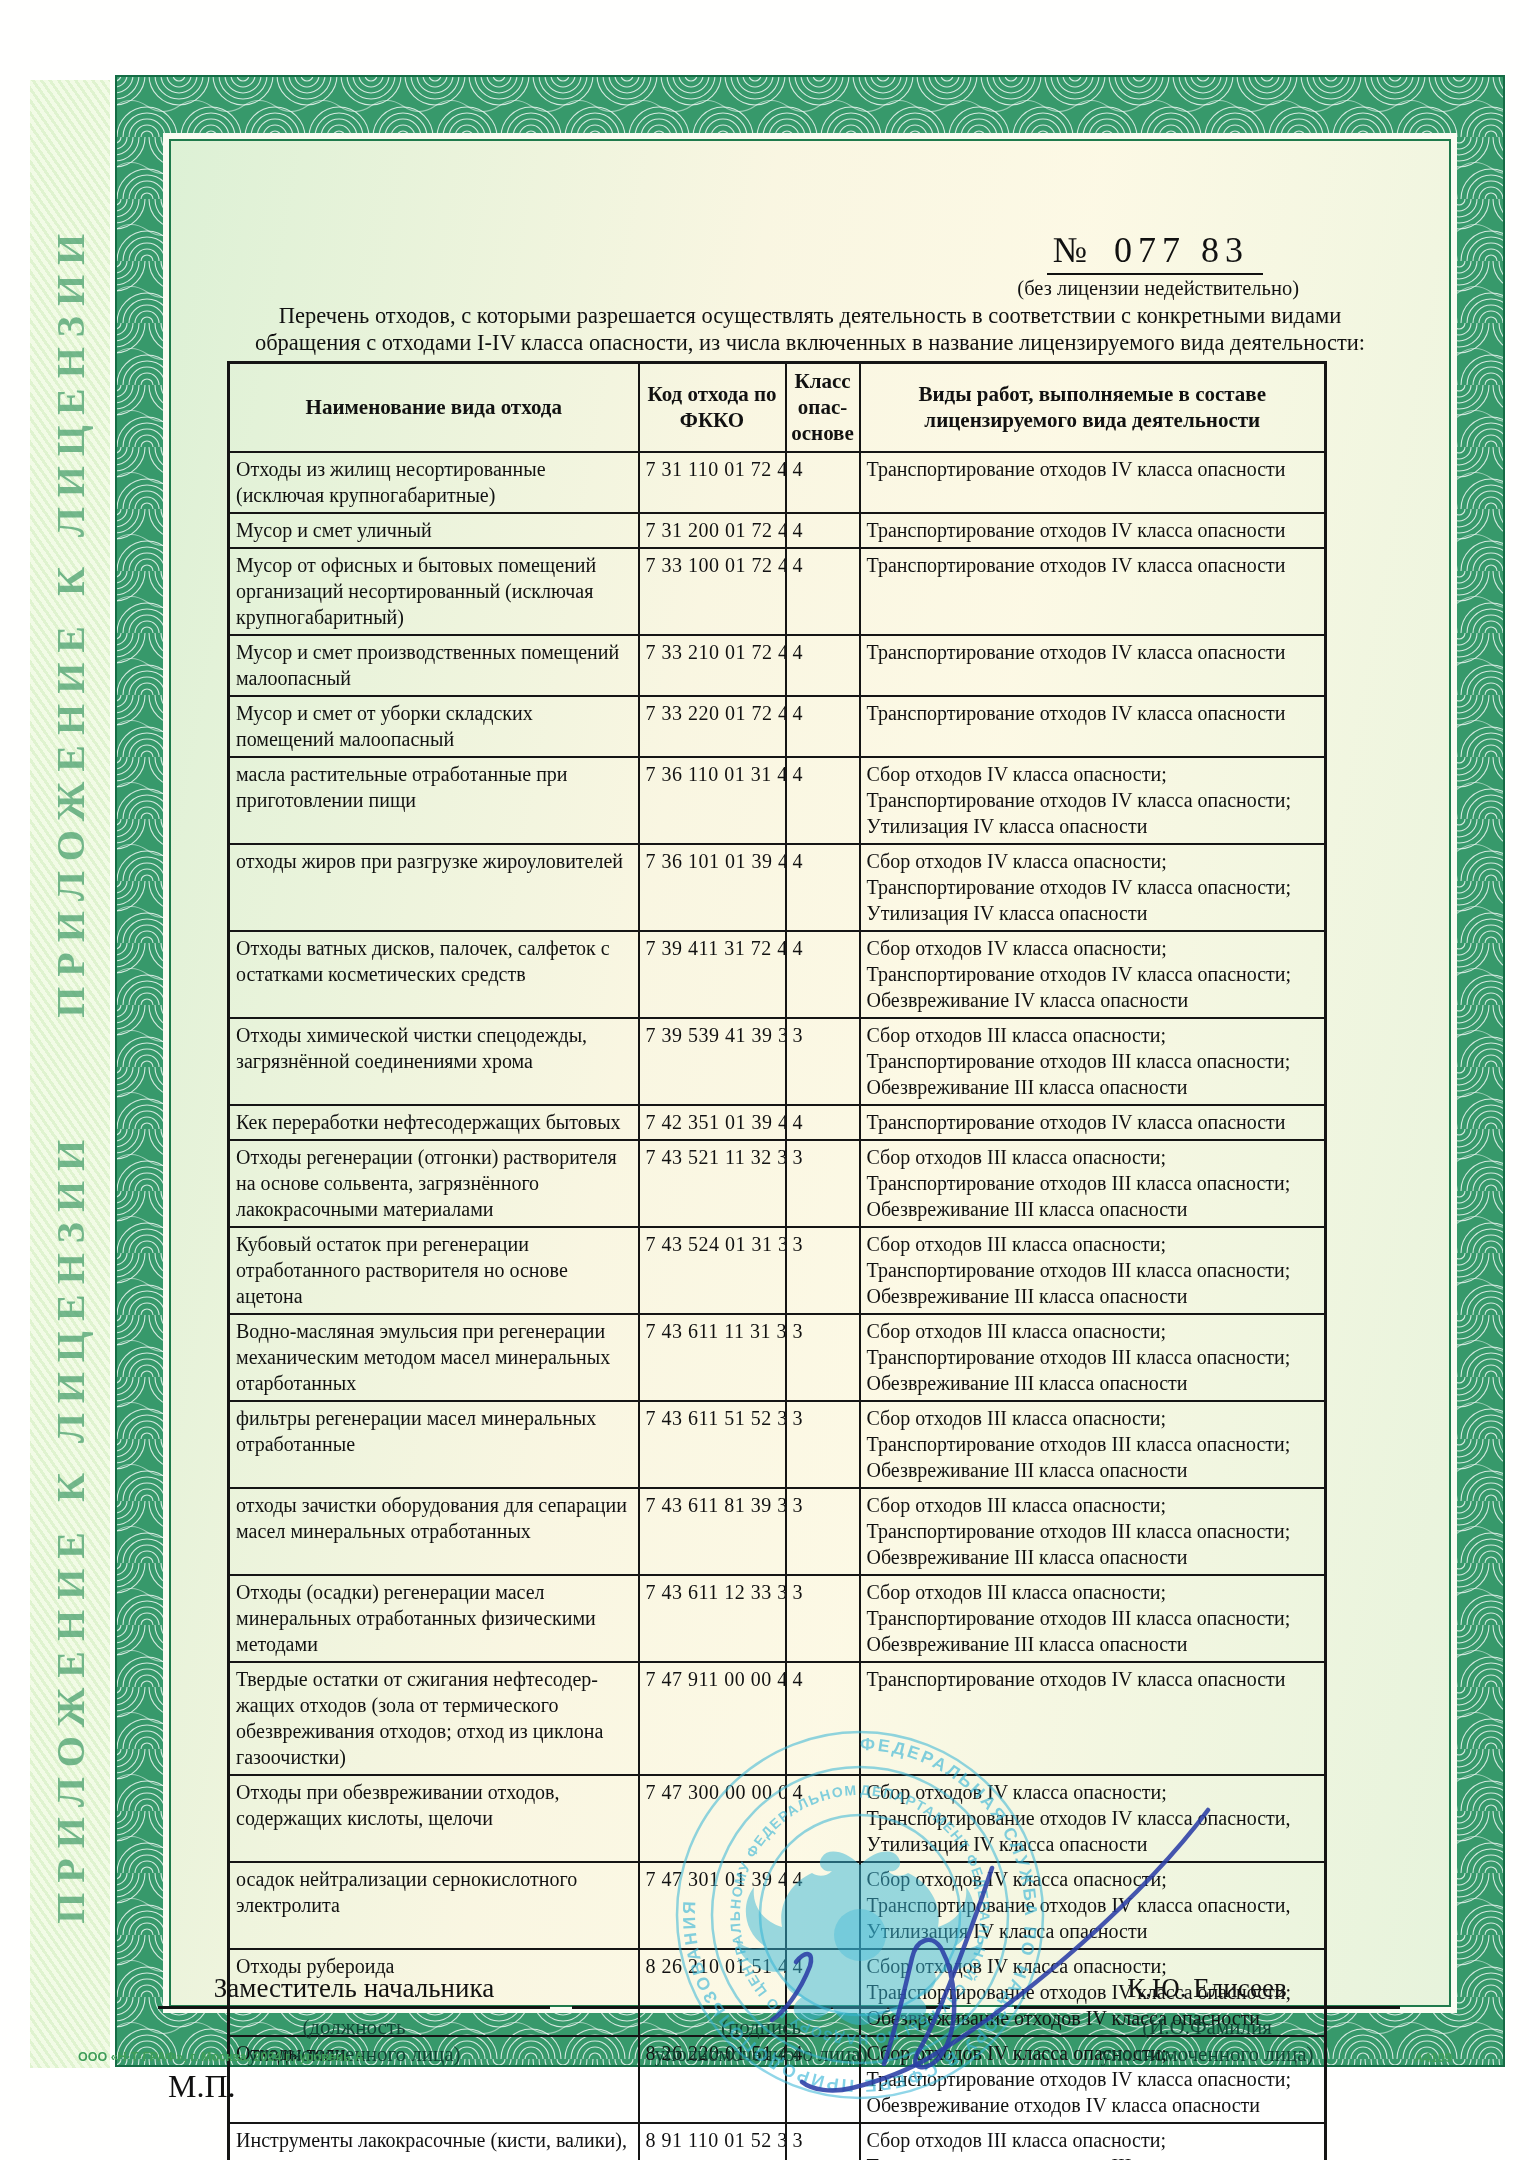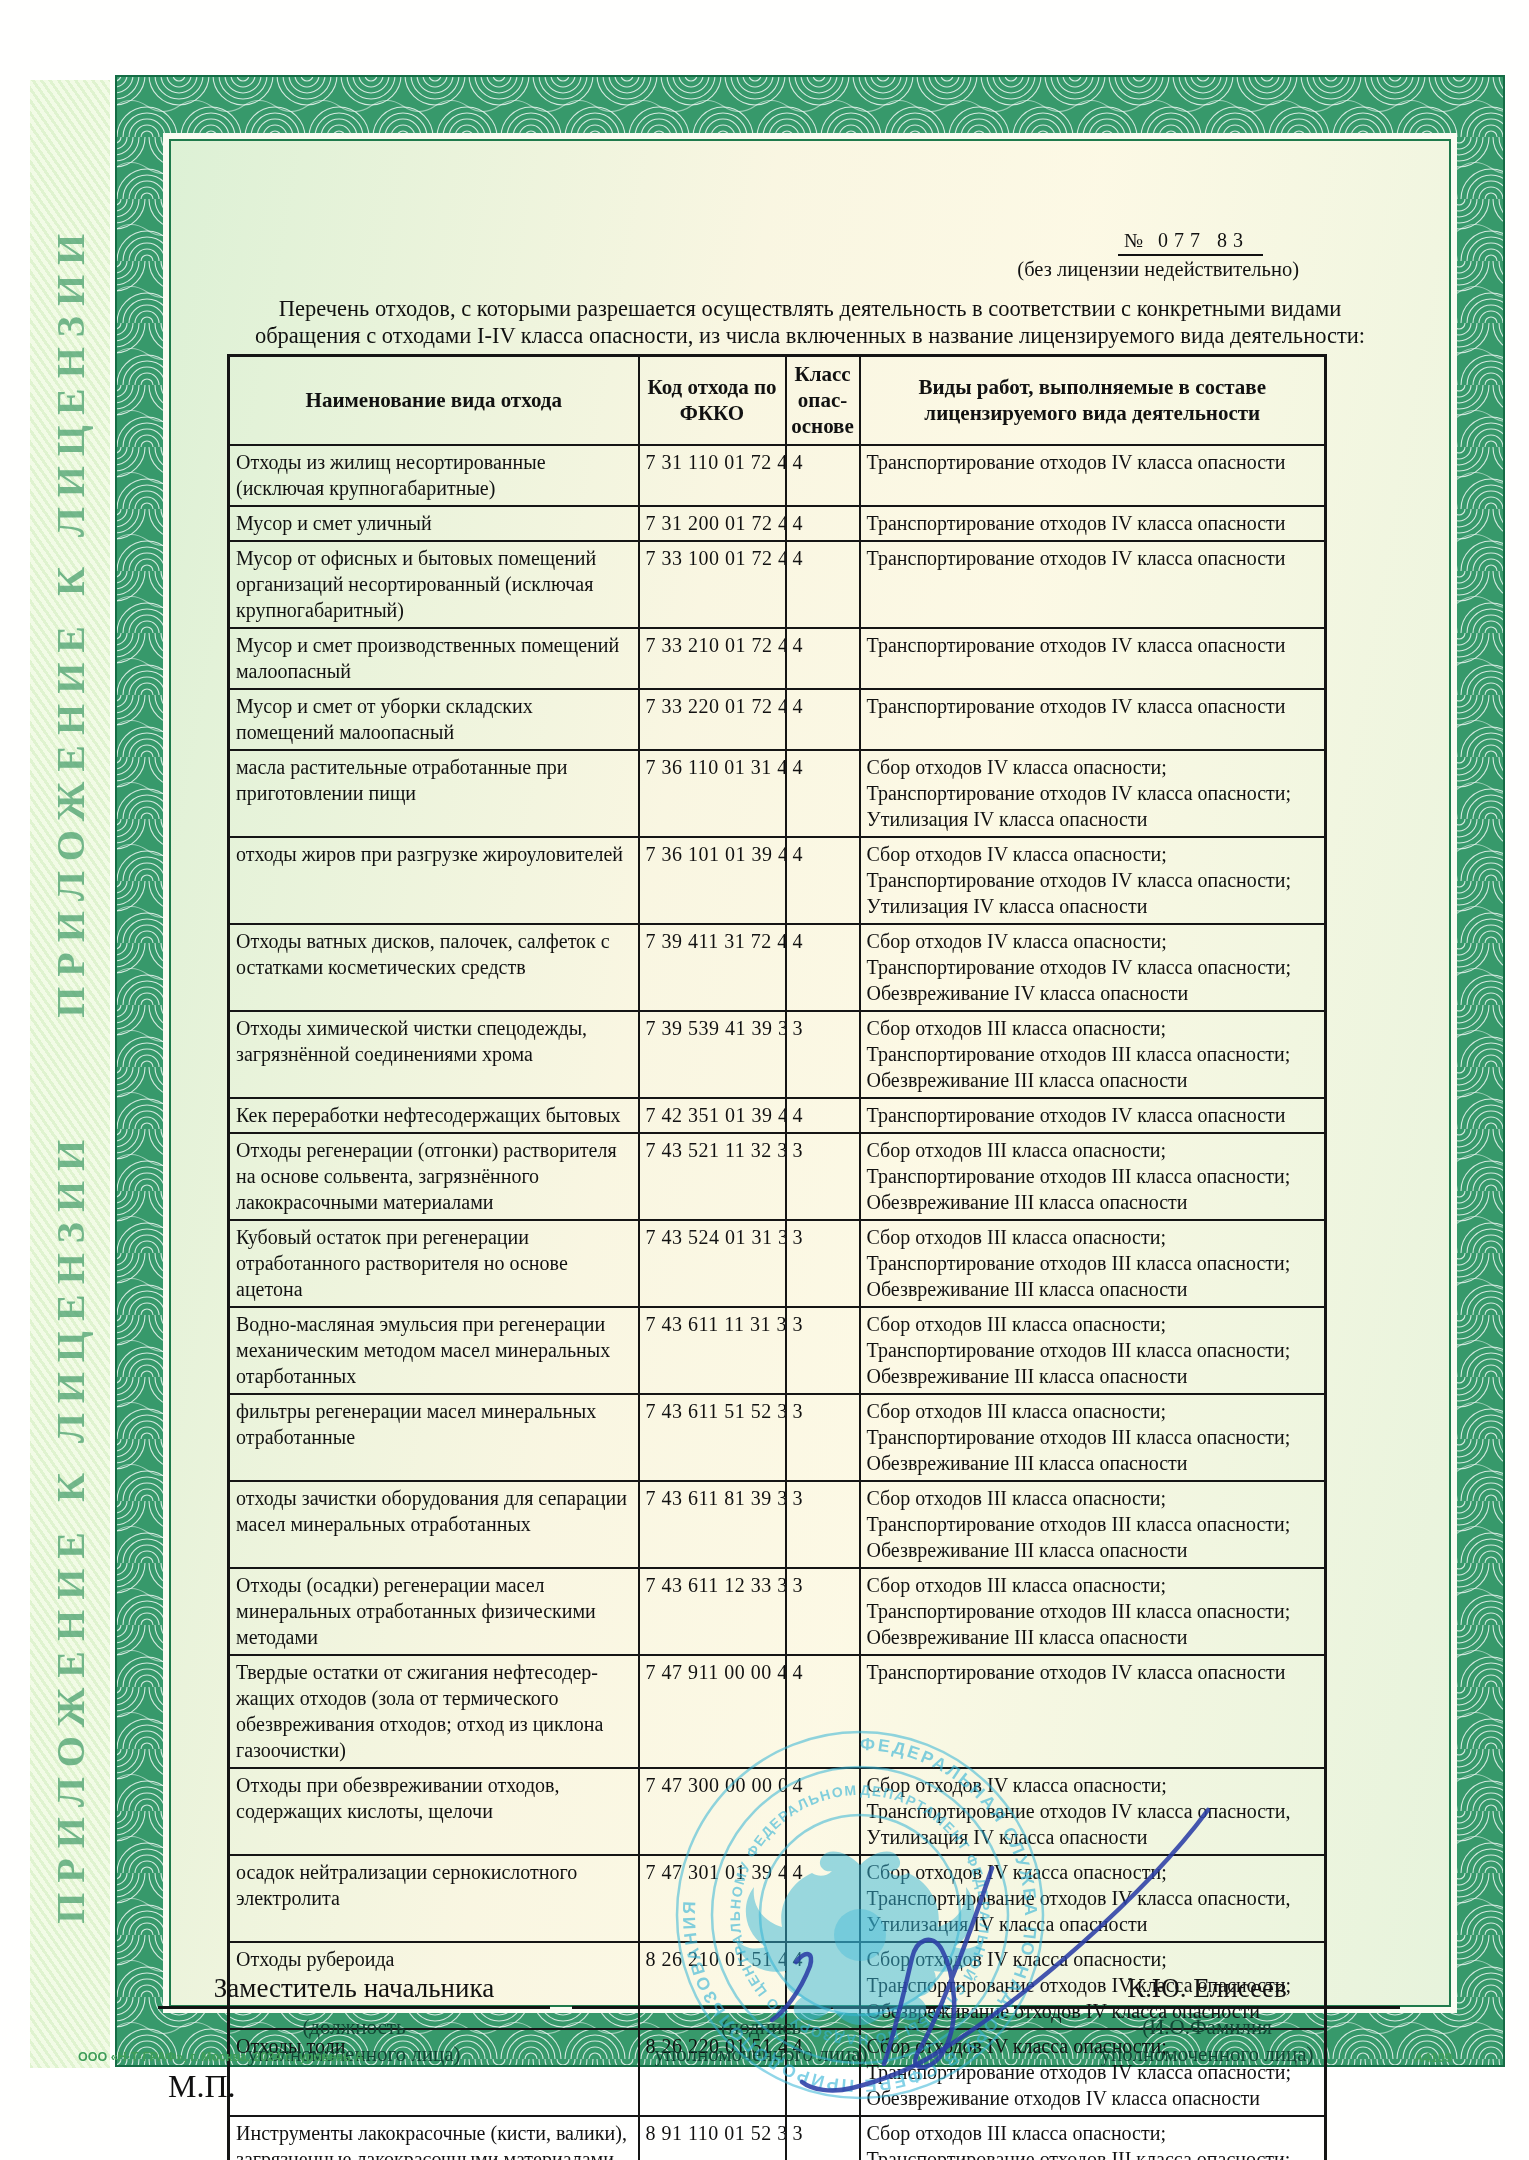--- a/index.html
+++ b/index.html
@@ -17,26 +17,26 @@
   
   .certificate{position:absolute;left:115px;top:75px;width:1390px;height:1992px;}
   .frame-svg{position:absolute;inset:0;}
 
   .panel{position:absolute;left:54px;top:64px;right:54px;bottom:60px;
     border:2px solid #1f7a4c;box-shadow:0 0 0 6px #fafcf2;
     background:
       linear-gradient(100deg, rgba(219,240,211,.95) 0%, rgba(247,243,216,.75) 38%,
                       rgba(252,248,226,.9) 58%, rgba(228,242,216,.9) 100%);}
 
-  .license-no{margin:88px 186px 0 0;text-align:right;font-size:20px;white-space:nowrap;}
+  .license-no{margin:88px 186px 0 0;text-align:right;font-size:36px;white-space:nowrap;}
   .license-no .no-line{display:inline-block;border-bottom:2px solid #111;padding:0 14px 2px 6px;}
   .license-no .num{letter-spacing:6px;}
   .invalid-note{margin:2px 150px 0 0;text-align:right;font-size:20.5px;}
 
-  .intro{width:1130px;margin:14px auto 0 auto;text-align:center;font-size:22.5px;line-height:1.22;}
+  .intro{width:1130px;margin:2px auto 0 auto;text-align:center;font-size:22.5px;line-height:1.22;}
 
   table.waste{border-collapse:collapse;margin:4px 0 0 56px;width:1097px;
     border:3px solid #151515;table-layout:fixed;font-size:20px;}
   table.waste th,table.waste td{border:2px solid #151515;vertical-align:top;
     padding:3px 5px 4px 6px;line-height:1.3;overflow:hidden;}
   table.waste th{font-weight:bold;font-size:21px;text-align:center;vertical-align:middle;
     line-height:1.25;padding:4px 3px;}
   col.c-name{width:410px;} col.c-code{width:147px;} col.c-class{width:74px;} col.c-works{width:466px;}
   td.code{white-space:nowrap;letter-spacing:.5px;}
 

